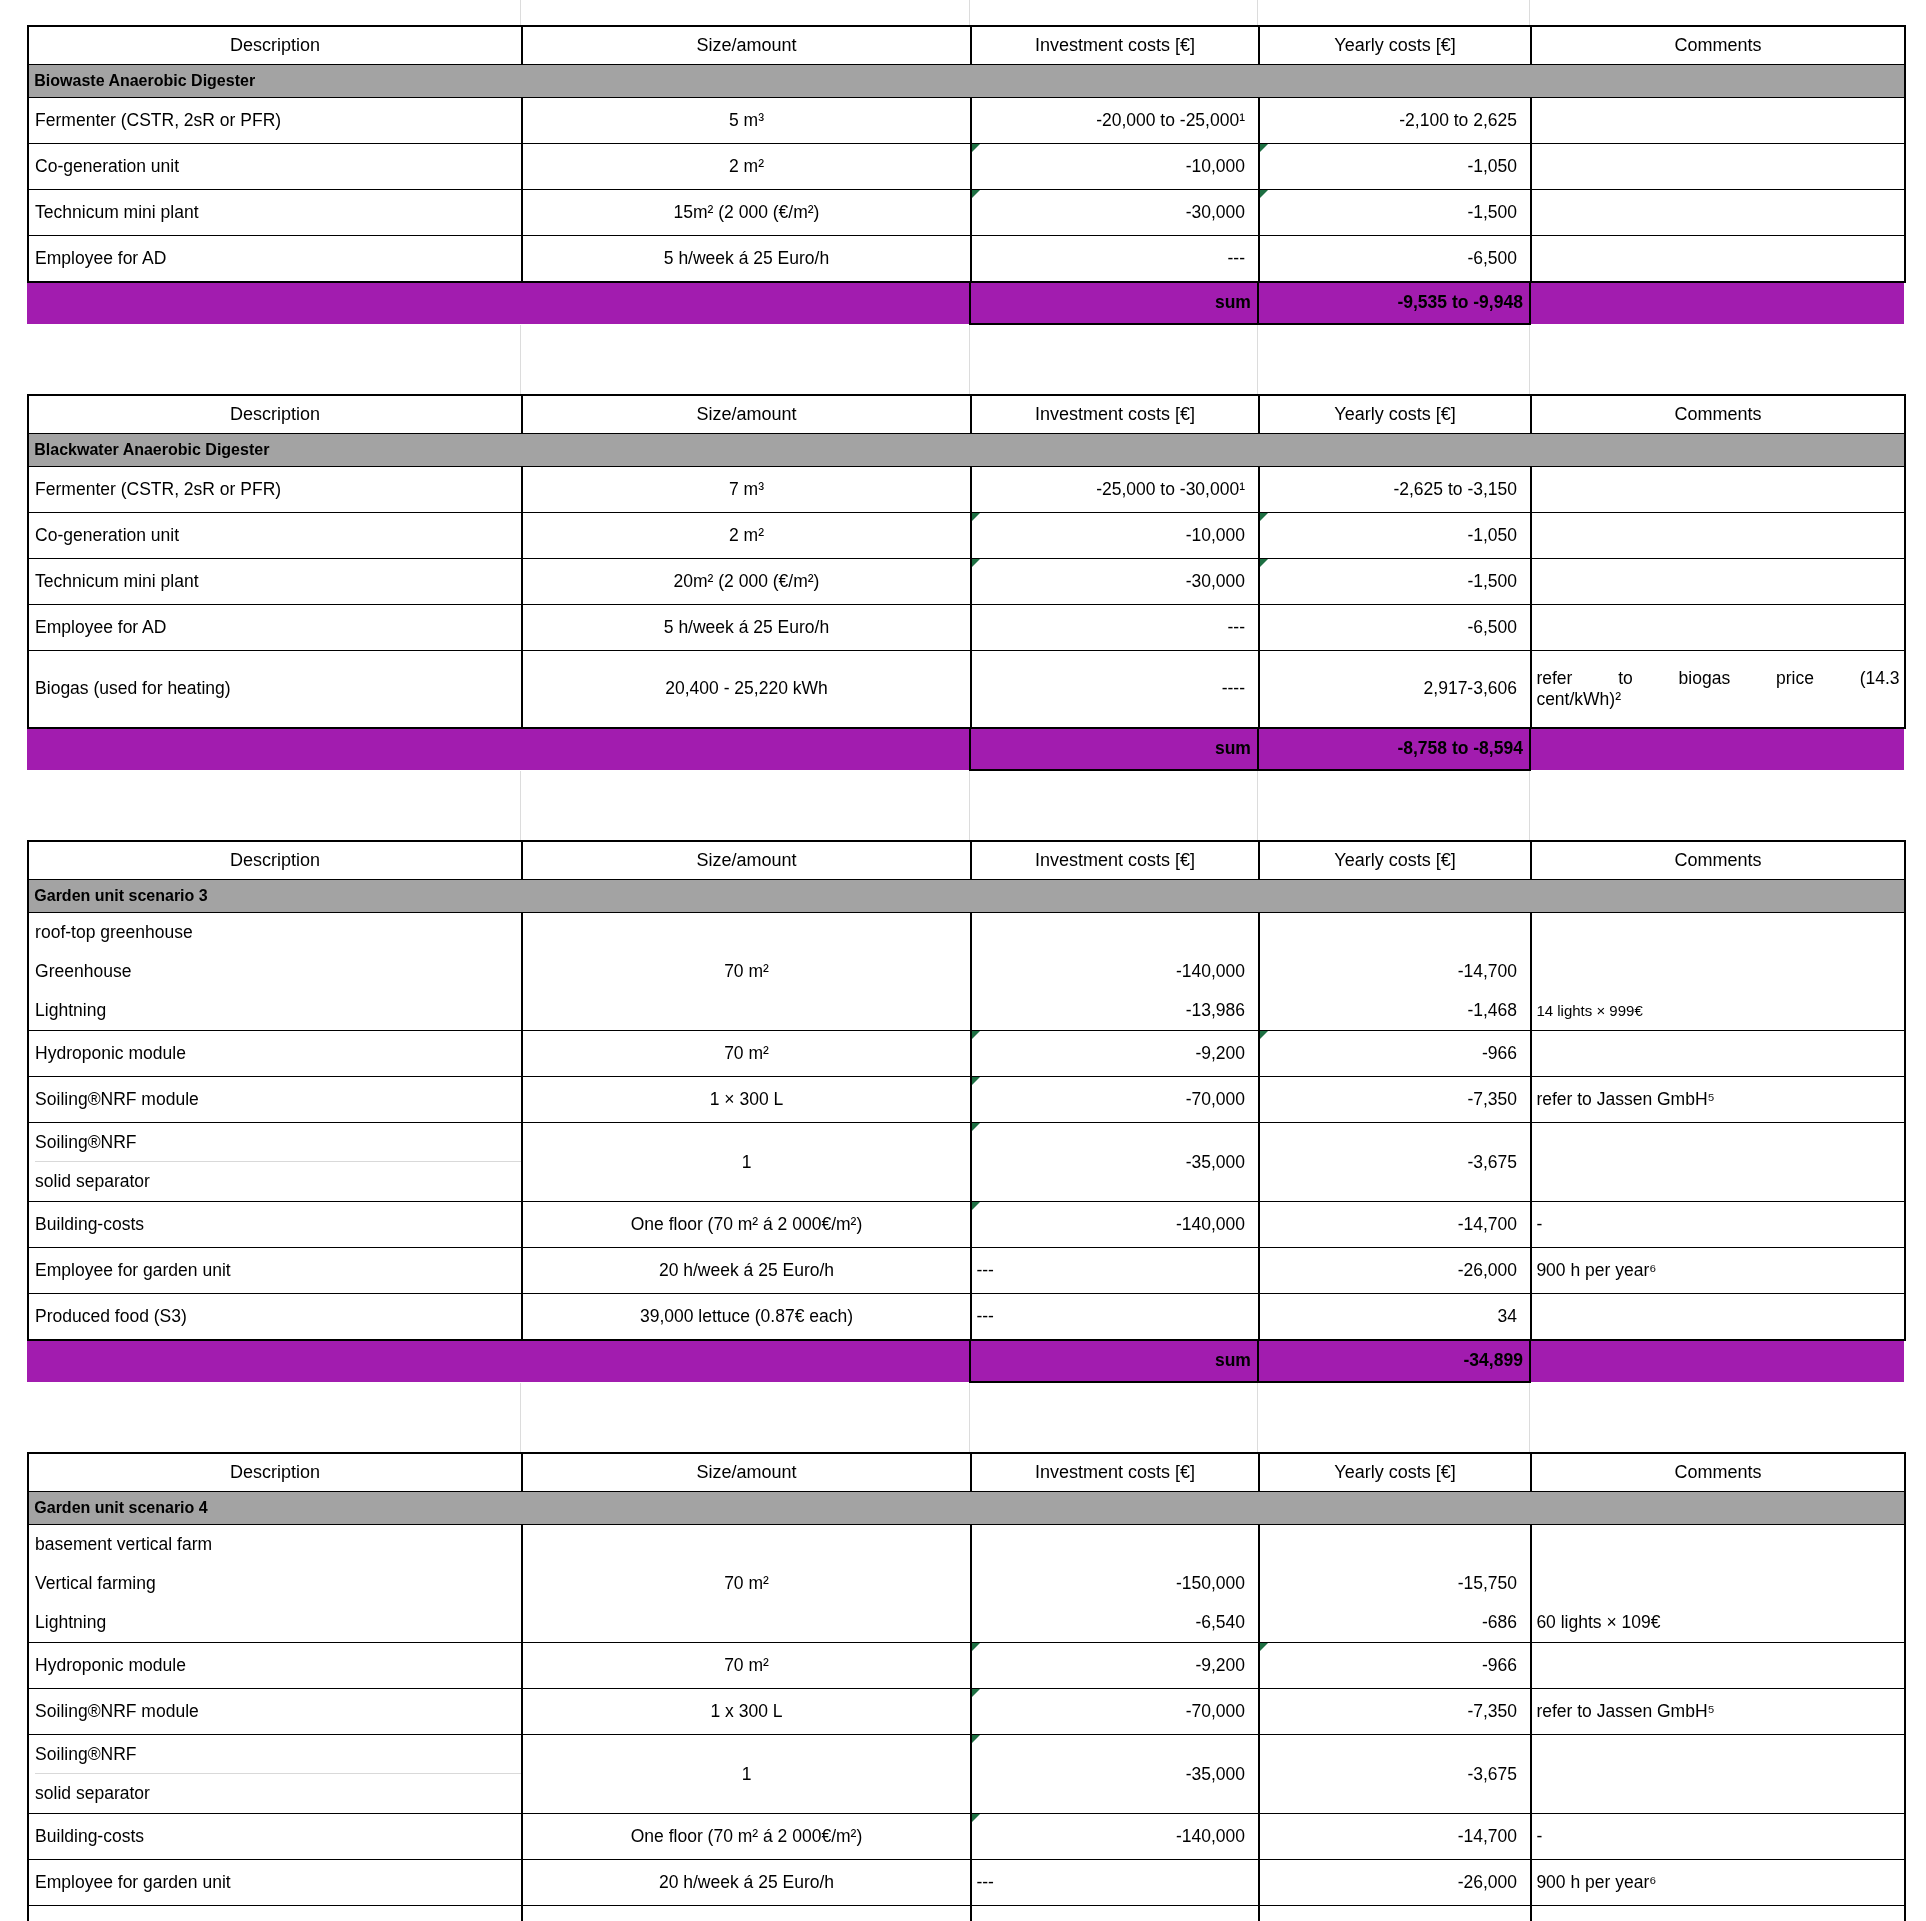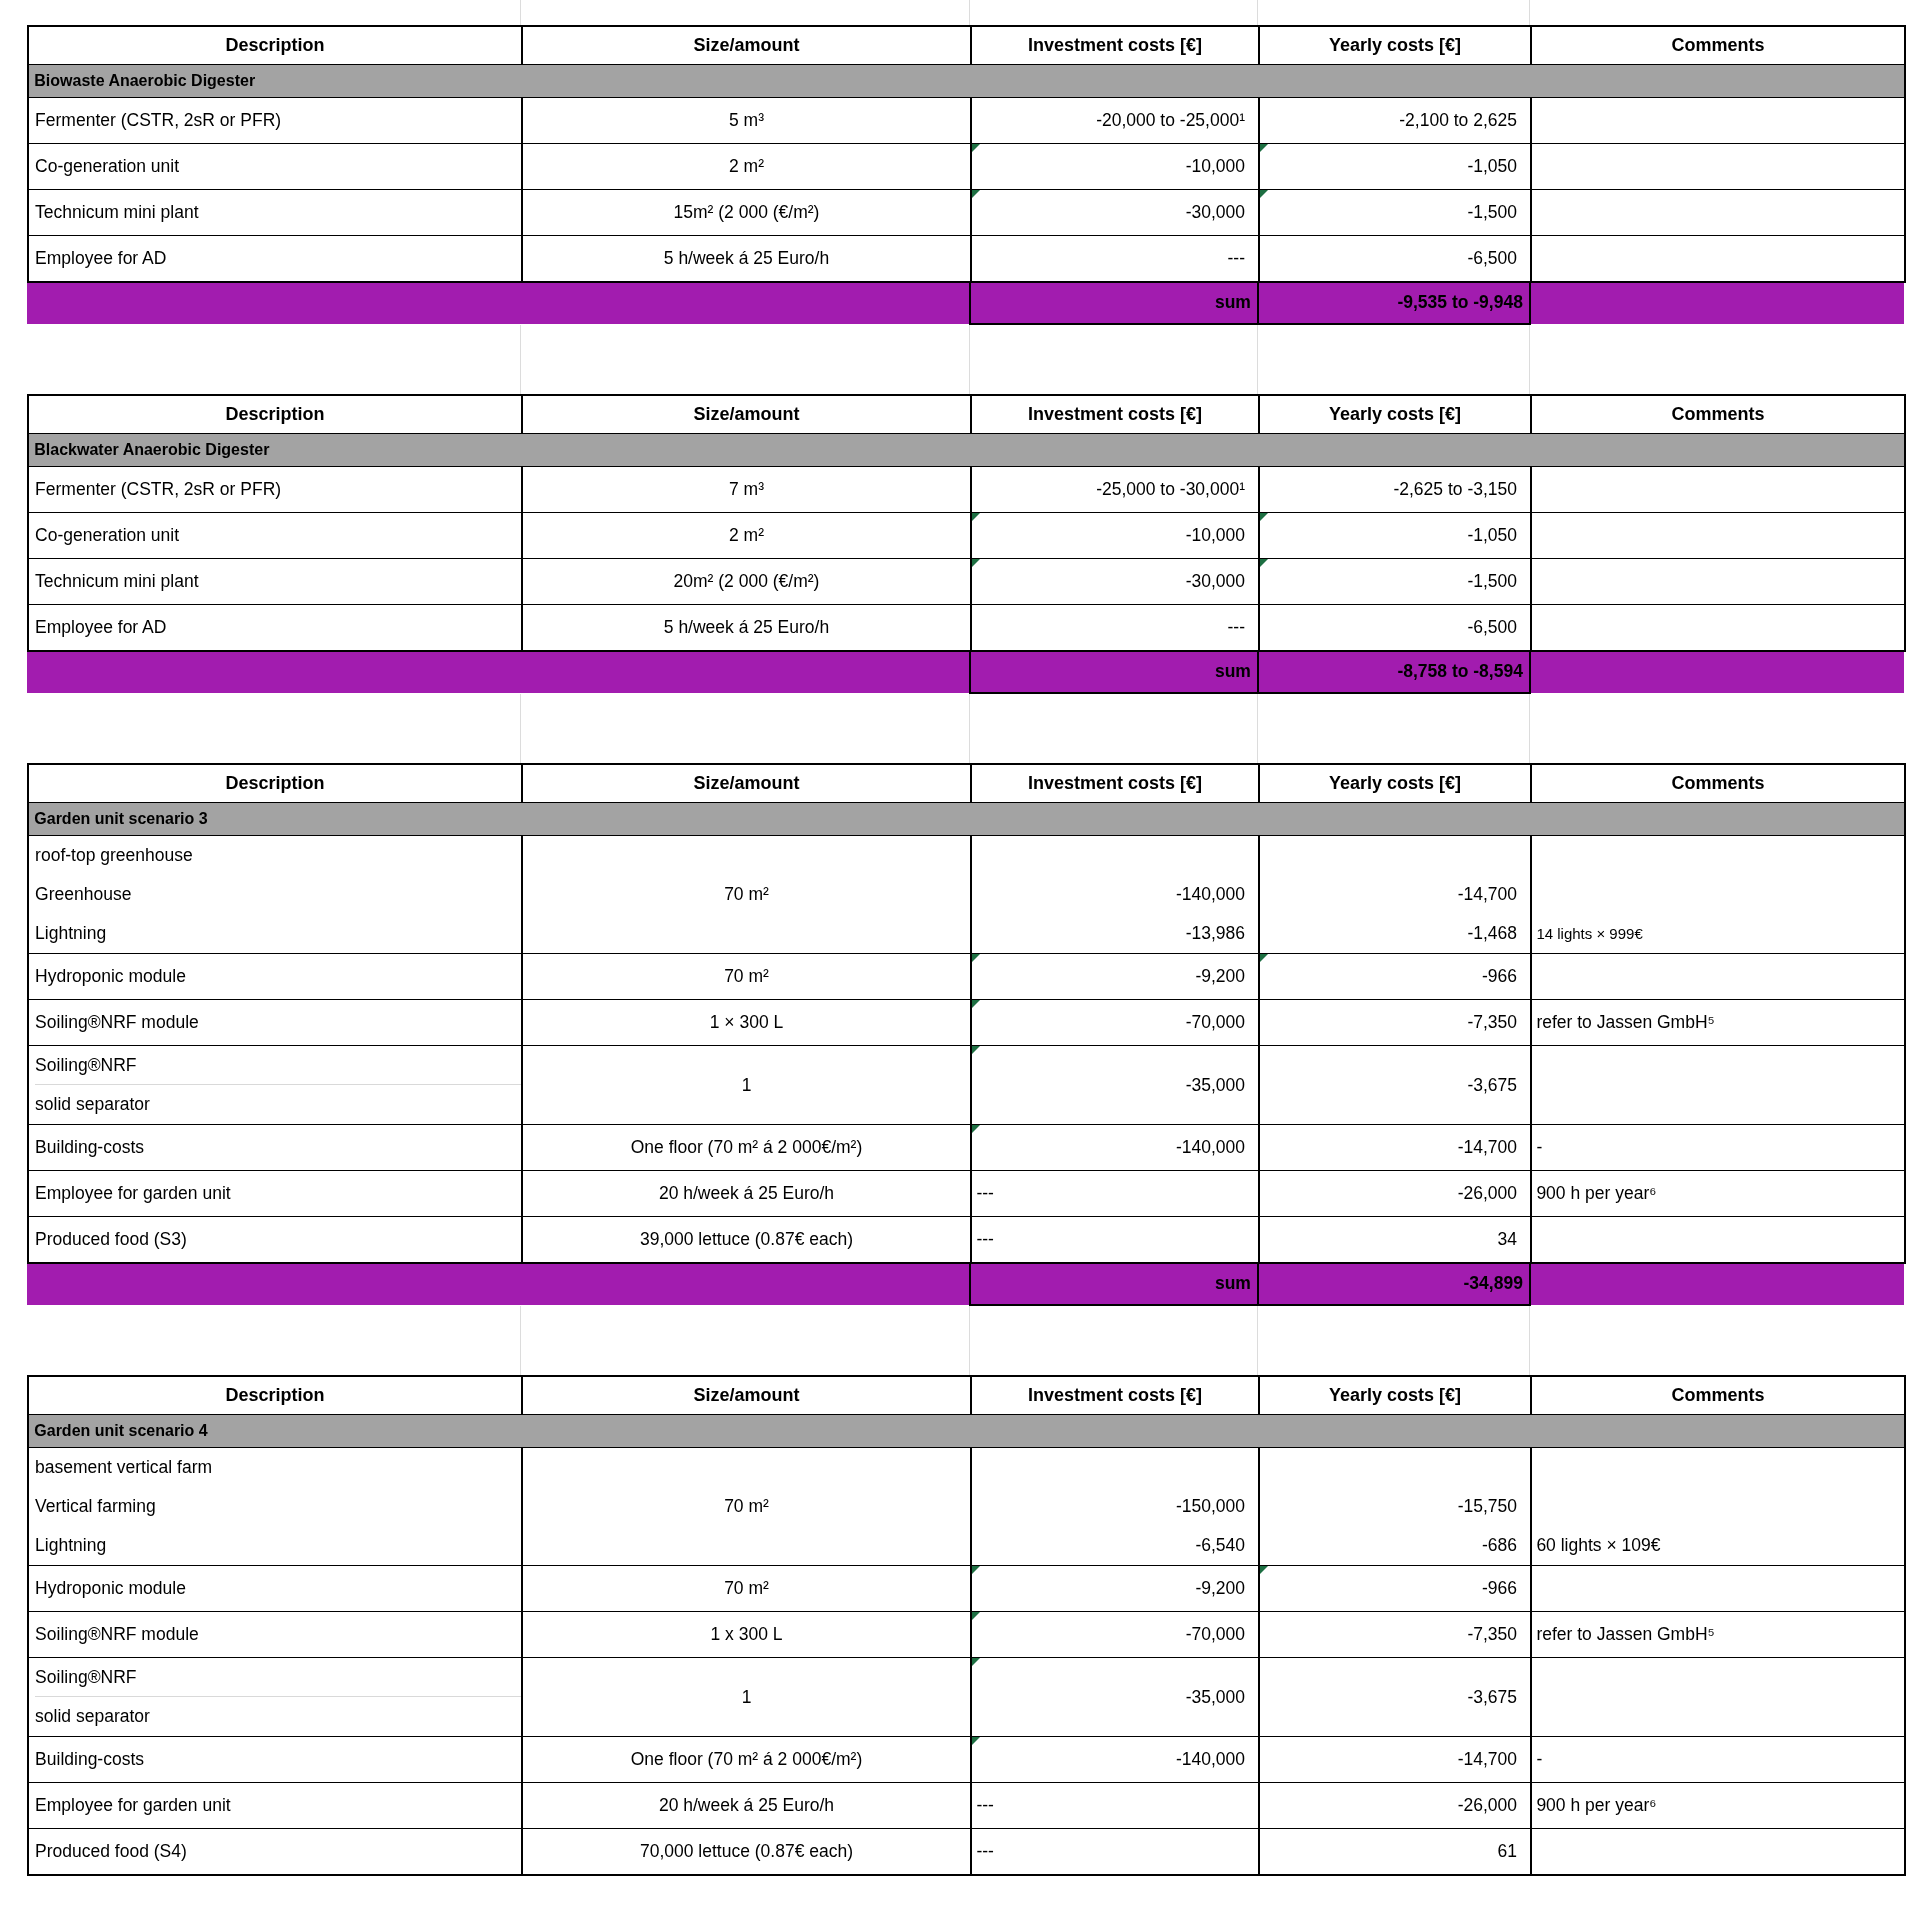--- a/index.html
+++ b/index.html
@@ -6,21 +6,21 @@
   html,body { background:#ffffff; }
   body {
     width:1926px; min-height:1921px;
     font-family:"Liberation Sans", sans-serif;
     font-size:17.5px; color:#000;
   }
   .wrap { margin-left:27px; width:1876px; }
   table.t { border-collapse:collapse; table-layout:fixed; width:1876px; border:2.2px solid #000; }
   col.c1{width:494px} col.c2{width:449px} col.c3{width:288px} col.c4{width:272px} col.c5{width:374px}
   th,td { border-left:2.2px solid #000; border-right:2.2px solid #000; border-top:1.3px solid #000; border-bottom:1.3px solid #000; overflow:hidden; }
-  tr.hd th { height:39px; font-size:18px; font-weight:700; text-align:center; background:#fff; }
+  tr.hd th { height:39px; font-size:18px; font-weight:400; text-align:center; background:#fff; }
   tr.sec td { height:33px; background:#a3a3a3; font-weight:700; font-size:16px; text-align:left; padding-left:5.3px; }
   tr.r  { height:46px; }
   tr.rb { height:77px; }
   tr.blk3 { height:117px; }
   tr.blk2 { height:79px; }
   td.d { text-align:left; padding-left:6.1px; }
   td.s { text-align:center; }
   td.n { text-align:right; padding-right:13px; }
   td.nl { text-align:left; padding-left:4.4px; }
   td.c { text-align:left; padding-left:4.4px; padding-right:4.4px; }
@@ -168,20 +168,30 @@
       <td class="n rel"><span class="tri"></span><span>-1,500</span></td>
       <td class="c"></td>
     </tr>
     <tr class="r">
       <td class="d">Employee for AD</td>
       <td class="s">5 h/week á 25 Euro/h</td>
       <td class="n">---</td>
       <td class="n">-6,500</td>
       <td class="c"></td>
     </tr>
+    <tr class="rb">
+      <td class="d">Biogas (used for heating)</td>
+      <td class="s">20,400 - 25,220 kWh</td>
+      <td class="n">----</td>
+      <td class="n">2,917-3,606</td>
+      <td class="c">
+        <div class="jl">refer to biogas price (14.3</div>
+        <div>cent/kWh)²</div>
+      </td>
+    </tr>
   </tbody>
     </table>
   <table class="t sumt">
     <colgroup>
         <col class="c1">
         <col class="c2">
         <col class="c3">
         <col class="c4">
         <col class="c5">
       </colgroup>

